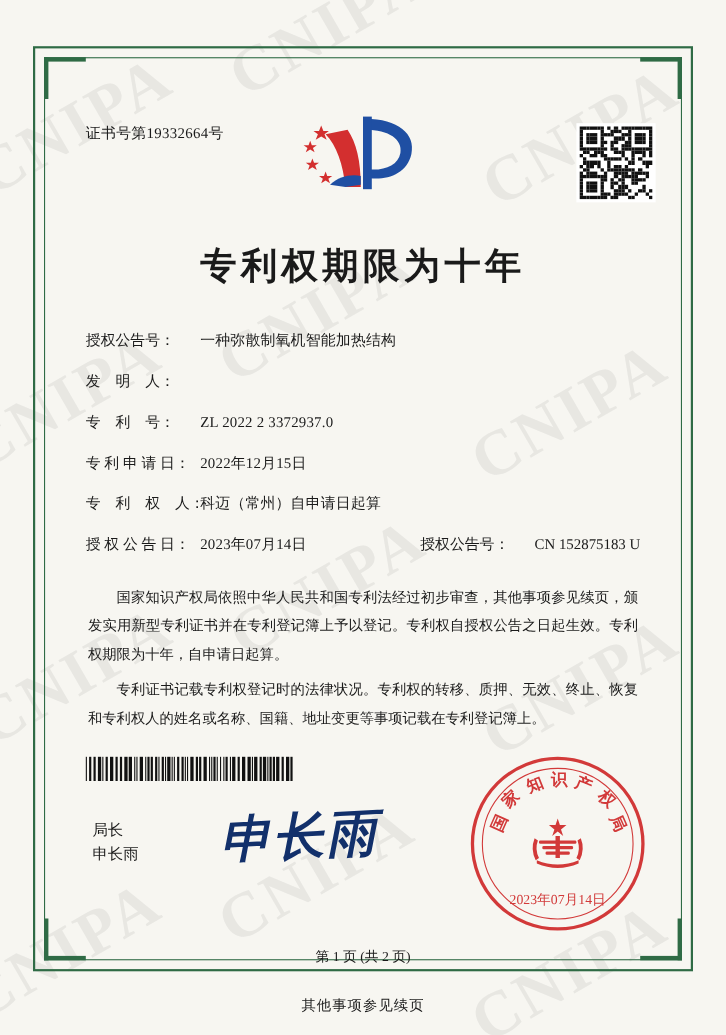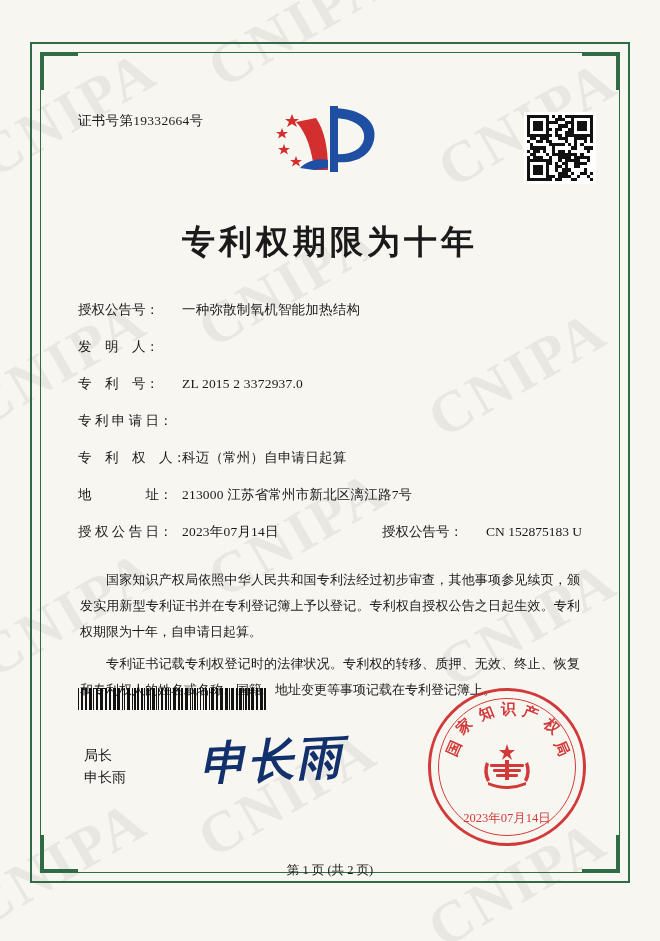--- a/index.html
+++ b/index.html
@@ -763,32 +763,29 @@
     <div class="fields">
       <div class="field-row">
         <div class="field-label">授权公告号：</div>
         <div class="field-value">一种弥散制氧机智能加热结构</div>
       </div>
       <div class="field-row">
         <div class="field-label">发　明　人：</div>
       </div>
       <div class="field-row">
         <div class="field-label">专　利　号：</div>
-        <div class="field-value">ZL 2015 2 3372937.0</div>
+        <div class="field-value">ZL 2022 2 3372937.0</div>
       </div>
       <div class="field-row">
         <div class="field-label">专 利 申 请 日：</div>
+        <div class="field-value">2022年12月15日</div>
       </div>
       <div class="field-row">
         <div class="field-label">专　利　权　人：</div>
         <div class="field-value">科迈（常州）自申请日起算</div>
-      </div>
-      <div class="field-row">
-        <div class="field-label">地　　　　址：</div>
-        <div class="field-value">213000 江苏省常州市新北区漓江路7号</div>
       </div>
       <div class="field-row dual">
         <div class="field-label">授 权 公 告 日：</div>
         <div class="field-value">2023年07月14日</div>
         <div class="field-label2">授权公告号：</div>
         <div class="field-value2">CN 152875183 U</div>
       </div>
     </div>
 
     <div class="paragraphs">
@@ -885,14 +882,15 @@
           <path d="M8 24 Q4 34 9 44 L12 42 Q8 34 11 26 Z"></path>
           <path d="M50 24 Q54 34 49 44 L46 42 Q50 34 47 26 Z"></path>
         </g>
       </svg>
     </div>
 
     <div class="seal-date">2023年07月14日</div>
   </div>
 
   <div class="page-no">第 1 页 (共 2 页)</div>
+  <div class="footnote">其他事项参见续页</div>
 
 </div>
 
 </body></html>

